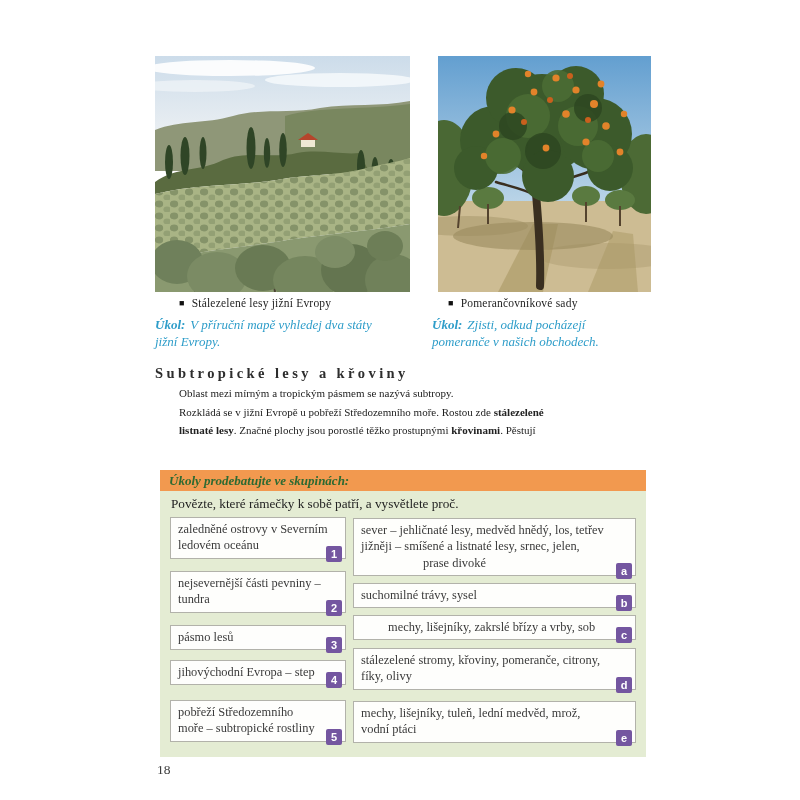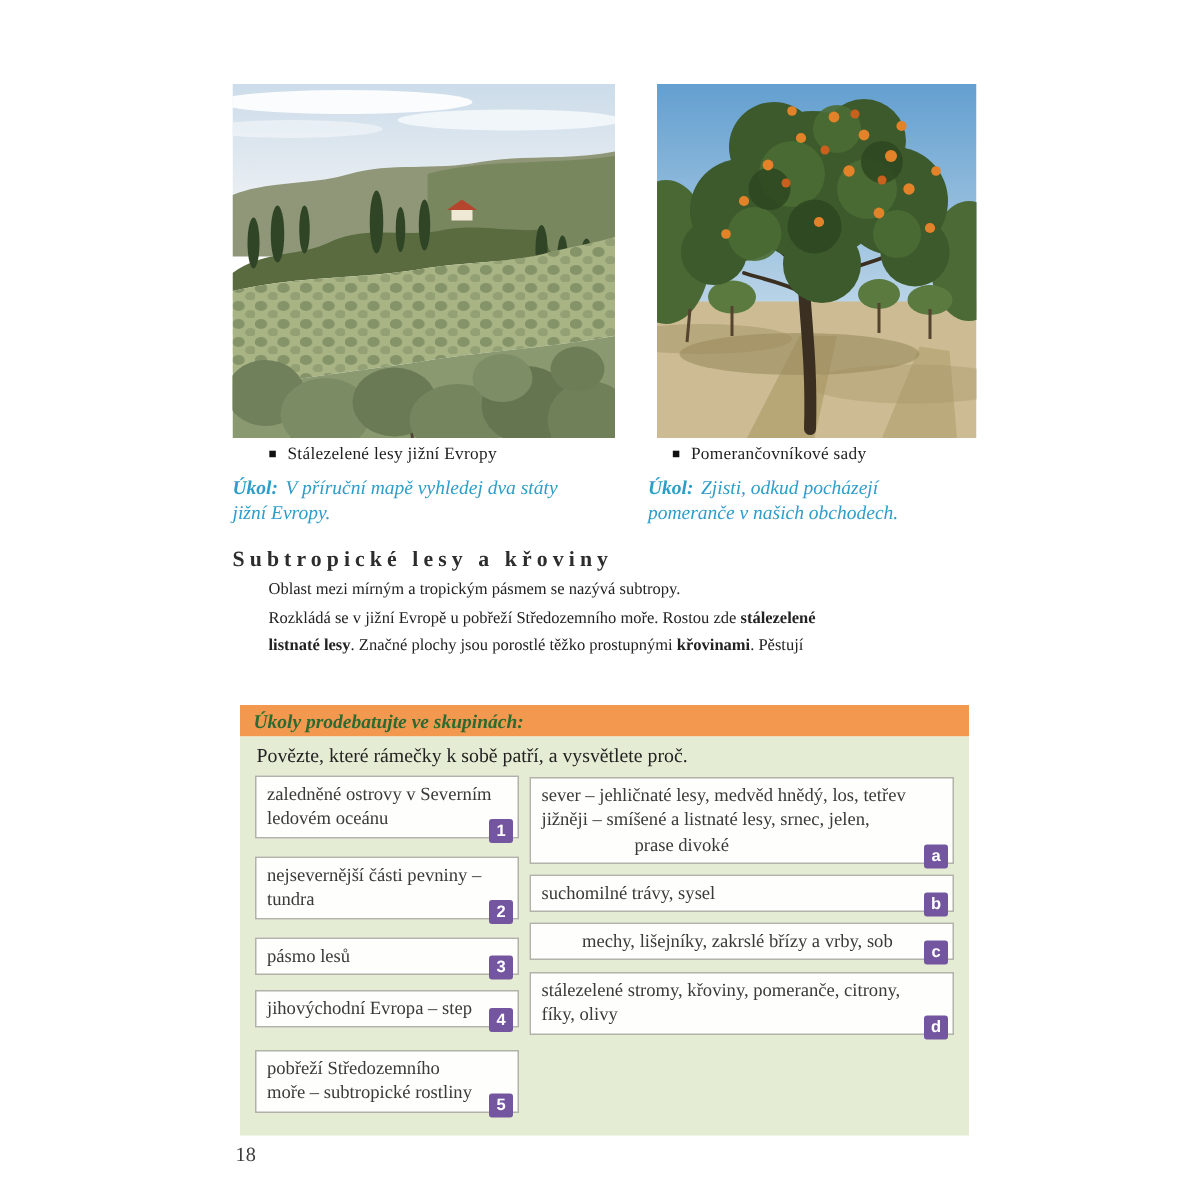--- a/index.html
+++ b/index.html
@@ -204,16 +204,18 @@
     <div id="lb5" class="mbox lcol"><span class="txt">pobřeží Středozemního
 moře – subtropické rostliny</span><i class="badge">5</i></div>
 
     <div id="rb1" class="mbox rcol"><span class="txt">sever – jehličnaté lesy, medvěd hnědý, los, tetřev
 jižněji – smíšené a listnaté lesy, srnec, jelen,
 &nbsp;&nbsp;&nbsp;&nbsp;&nbsp;&nbsp;&nbsp;&nbsp;&nbsp;&nbsp;&nbsp;&nbsp;&nbsp;&nbsp;&nbsp;&nbsp;&nbsp;&nbsp;&nbsp;&nbsp;prase divoké</span><i class="badge">a</i></div>
     <div id="rb2" class="mbox rcol"><span class="txt">suchomilné trávy, sysel</span><i class="badge">b</i></div>
     <div id="rb3" class="mbox rcol"><span class="txt">mechy, lišejníky, zakrslé břízy a vrby, sob</span><i class="badge">c</i></div>
     <div id="rb4" class="mbox rcol"><span class="txt">stálezelené stromy, křoviny, pomeranče, citrony,
 fíky, olivy</span><i class="badge">d</i></div>
+    <div id="rb5" class="mbox rcol"><span class="txt">mechy, lišejníky, tuleň, lední medvěd, mrož,
+vodní ptáci</span><i class="badge">e</i></div>
   </div>
 
   <div class="pagenum">18</div>
 </div>
 
 </body></html>

